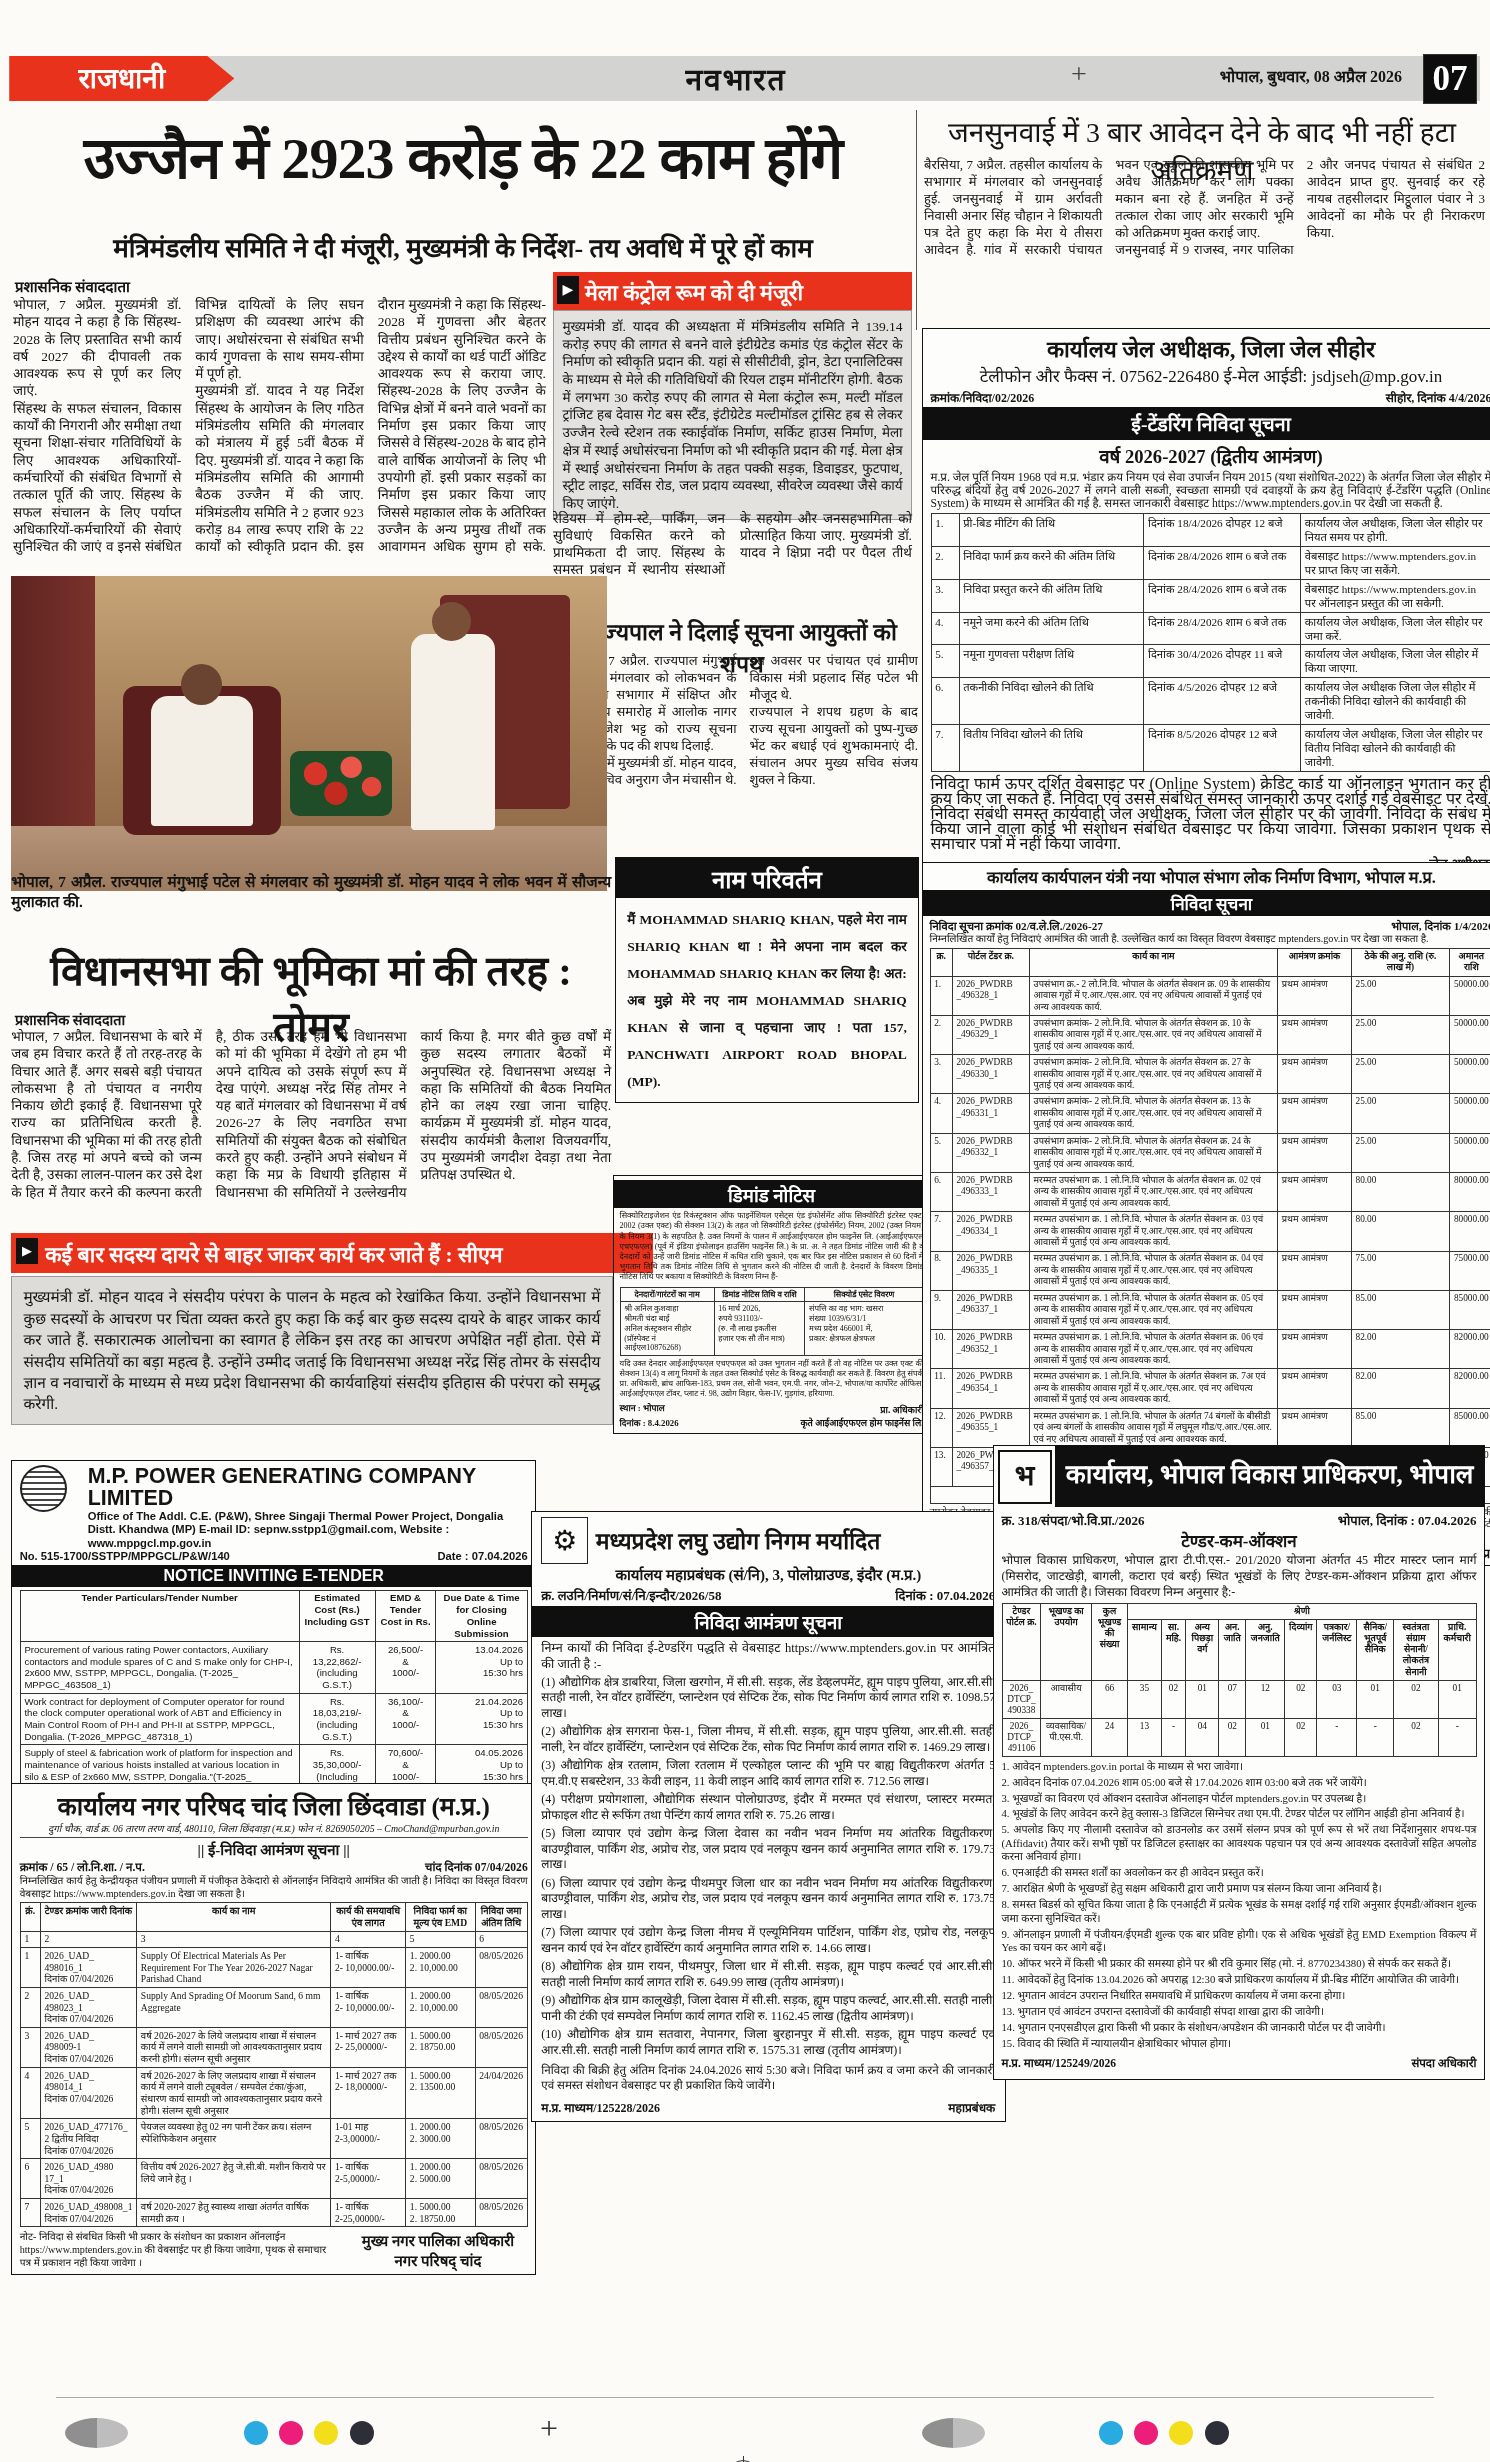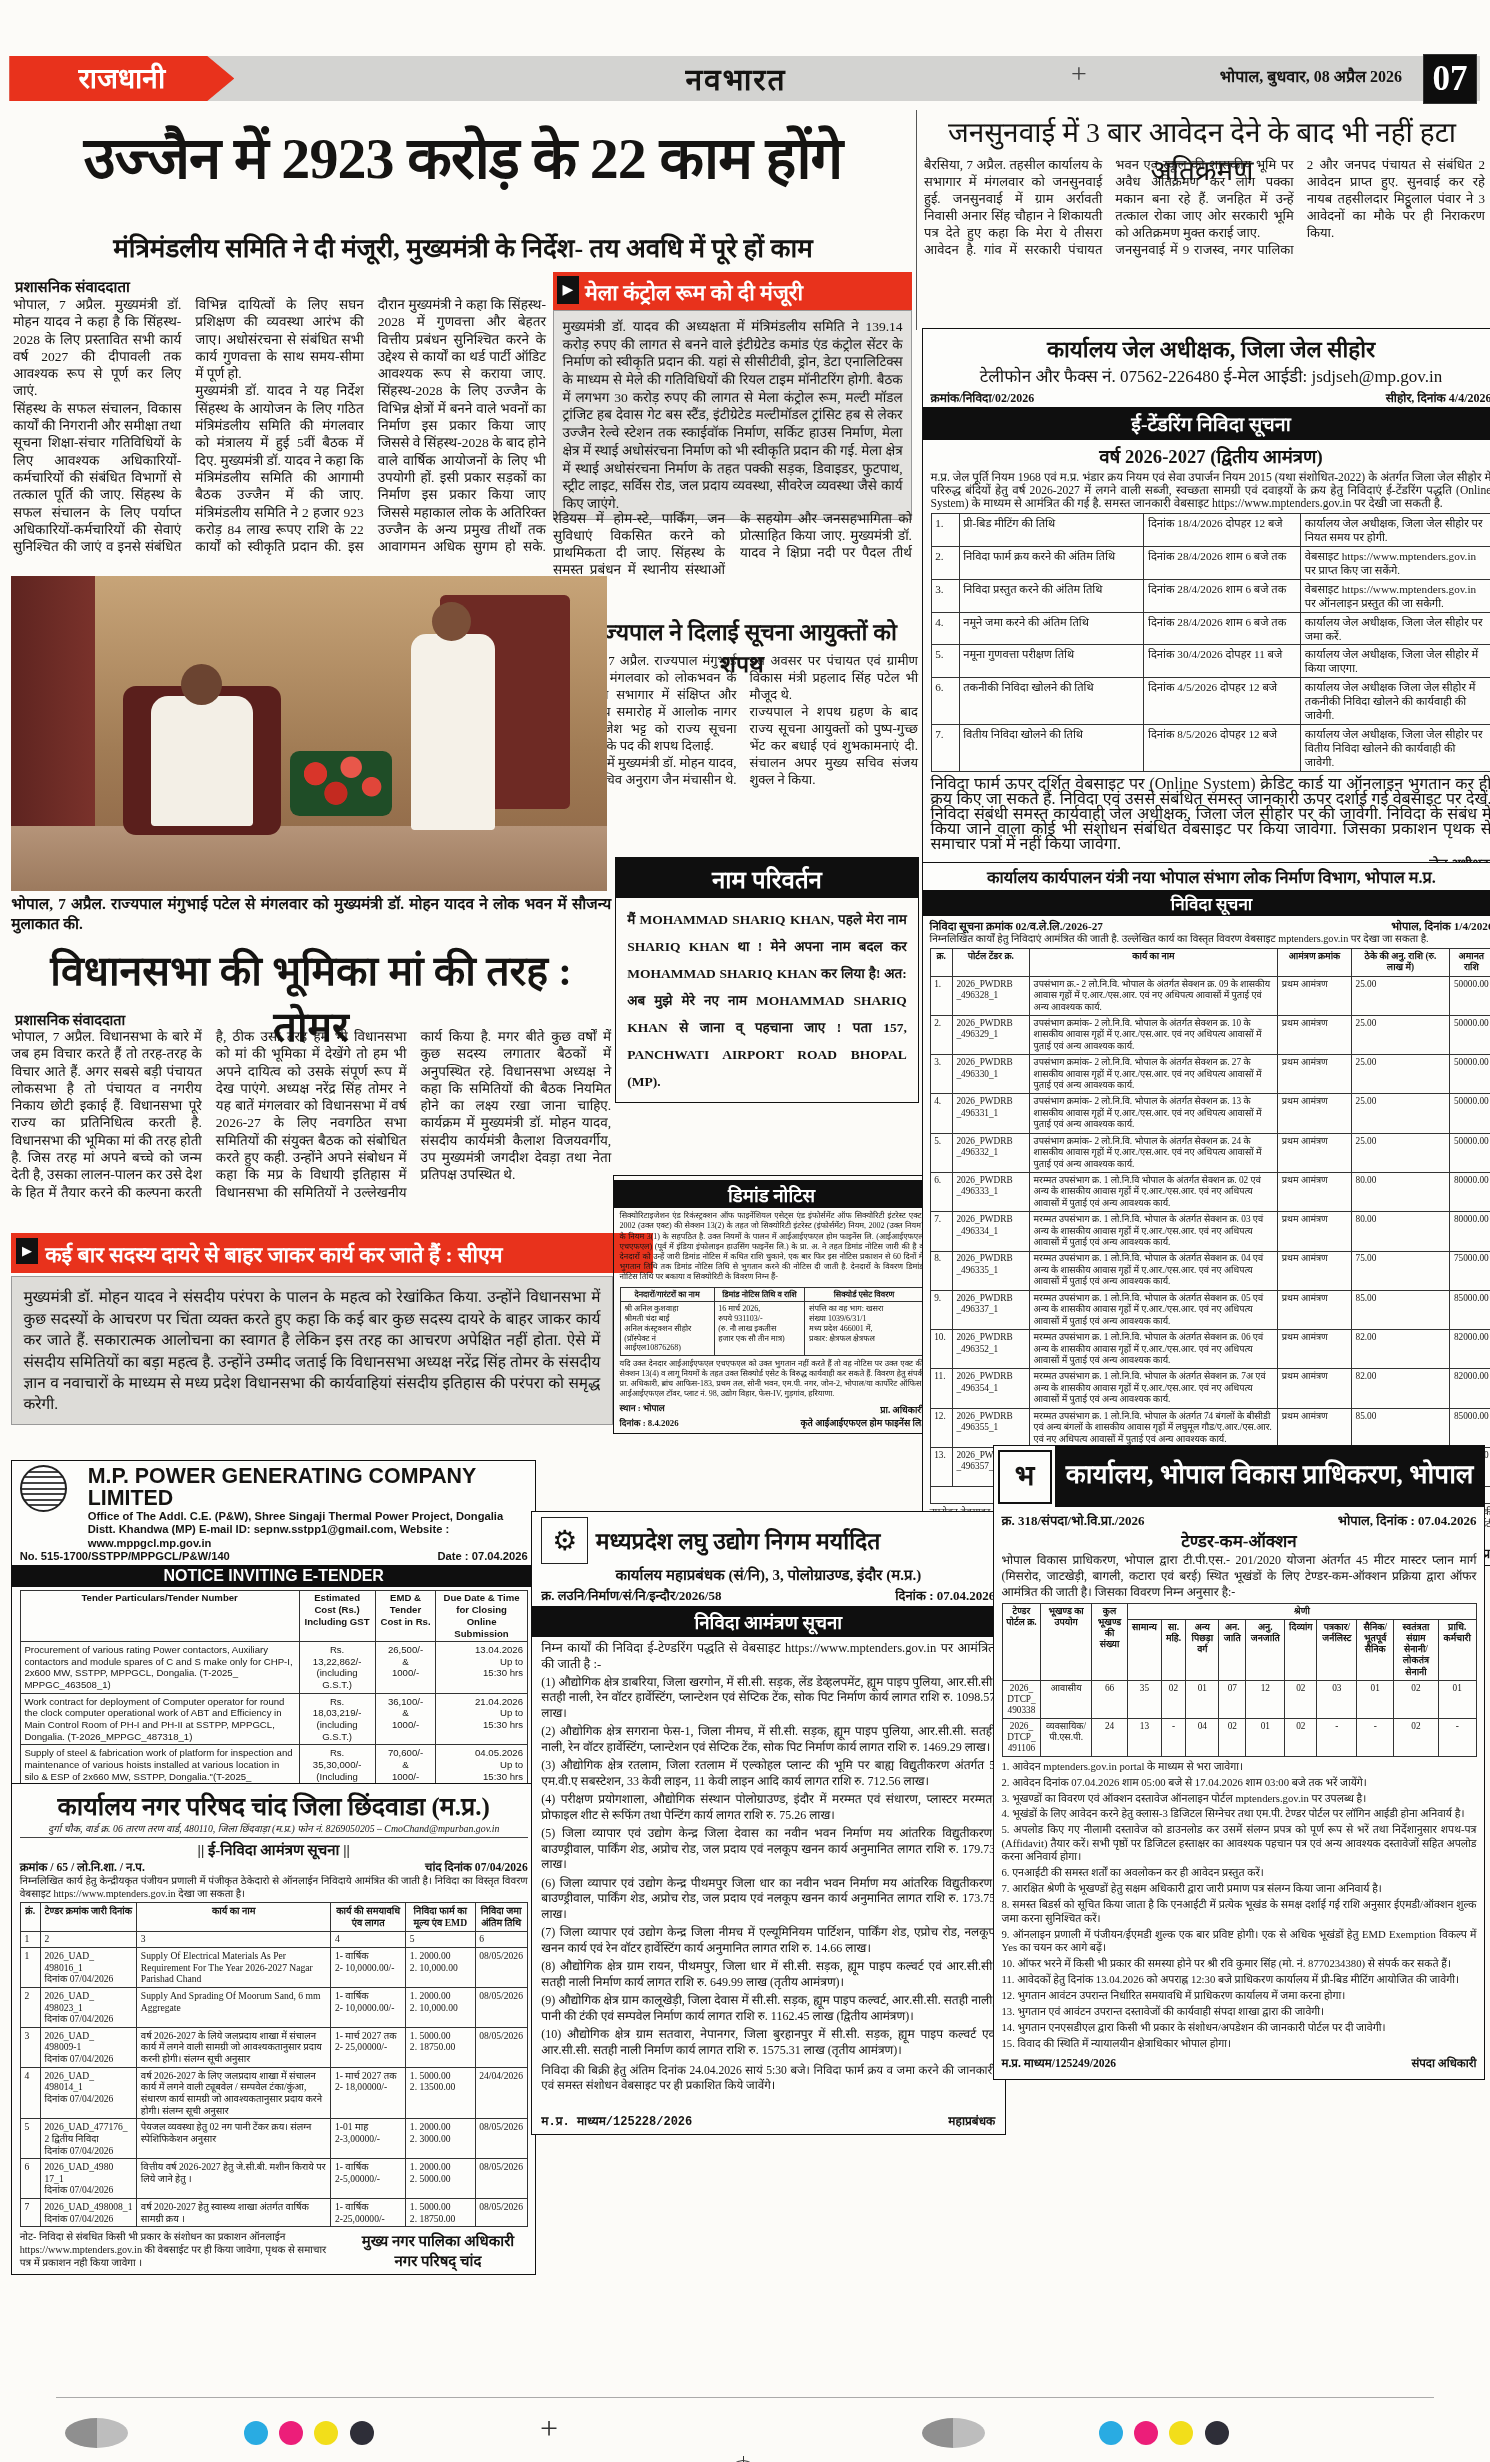--- a/index.html
+++ b/index.html
@@ -36,21 +36,21 @@
                   font-size:14px;text-align:center;line-height:28px;}
   .mela-body{background:#e3e2df;border:0.9px solid #999;padding:6.5px 8.4px;font-size:13.5px;line-height:17.7px;}
   .mela-cont{left:553px;top:510px;width:359px;height:69px;column-count:2;column-gap:15px;
              font-size:13.5px;line-height:17px;}
   
   .gov-h{left:566px;top:615px;width:352px;font-size:23px;font-weight:bold;text-align:center;}
   .gov-cols{left:568px;top:652px;width:350px;height:197px;column-count:2;column-gap:13px;
             font-size:13px;line-height:17px;}
   
   .photo{left:11.2px;top:576px;width:596px;height:315px;background:#7d5c42;overflow:hidden;}
-  .caption{left:11.2px;top:894px;width:600px;font-size:15.4px;font-weight:600;line-height:19.6px;}
+  .caption{left:11.2px;top:872px;width:600px;font-size:15.4px;font-weight:600;line-height:19.6px;}
   
   .vs-h{left:11.2px;top:941px;width:600px;font-size:41px;font-weight:bold;text-align:center;}
   .vs-by{left:15px;top:1010px;width:205px;font-size:14.4px;font-weight:bold;}
   .vs-cols{left:11.2px;top:1028px;width:600px;height:194px;column-count:3;column-gap:14px;
            font-size:13.5px;line-height:17.3px;}
   
   .cm-bar{left:11.2px;top:1233px;width:600px;background:#e8321c;color:#fff;font-size:21.4px;
           font-weight:bold;padding:5.6px 7.5px 5.6px 34px;position:relative;}
   .cm-bar .flag{position:absolute;left:4.7px;top:4.7px;color:#fff;background:#111;width:22.4px;height:26px;
                 font-size:13px;text-align:center;line-height:26px;}
@@ -137,21 +137,21 @@
   .lgh{left:531px;top:1511px;width:454px;padding:4.7px 9.3px;}
   .lgh-head{display:flex;gap:7.5px;align-items:center;}
   .lgh-logo{width:45px;height:45px;border:1.9px solid #222;flex:none;text-align:center;font-size:28px;line-height:45px;}
   .lgh-org{font-size:23px;font-weight:bold;}
   .lgh-off{font-size:15px;font-weight:bold;text-align:center;}
   .lgh-refrow{display:flex;justify-content:space-between;font-size:13px;font-weight:bold;margin-top:1.9px;}
   .lgh-bar{font-size:18.6px;padding:2.8px 0;margin:2.8px -9.3px;}
   .lgh-intro{font-size:12.6px;line-height:16px;margin-top:2.8px;}
   .lgh .li{font-size:12px;line-height:15.6px;text-align:justify;margin-top:2.8px;}
   .lgh-foot{font-size:11.6px;line-height:15px;margin-top:4.7px;}
-  .lgh-sigrow{display:flex;justify-content:space-between;font-size:12px;font-weight:bold;margin-top:19px;font-family:Liberation Mono, monospace;}
+  .lgh-sigrow{display:flex;justify-content:space-between;font-size:12px;font-weight:bold;margin-top:6px;}
   
   .bda{left:993px;top:1445px;width:490px;padding:0 0 5.6px 0;}
   .bda-barwrap{display:flex;}
   .bda-logo{width:50px;height:50px;border:2.8px solid #111;margin:3.7px;flex:none;text-align:center;
             font-size:28px;font-weight:bold;line-height:47px;}
   .bda-bar{flex:1;font-size:26px;padding:9.3px 3.7px;margin:0;}
   .bda-inner{padding:3.7px 7.5px;}
   .bda-refrow{display:flex;justify-content:space-between;font-size:13px;font-weight:bold;}
   .bda-auction{font-size:17px;font-weight:bold;text-align:center;}
   .bda-intro{font-size:12px;line-height:16px;}

